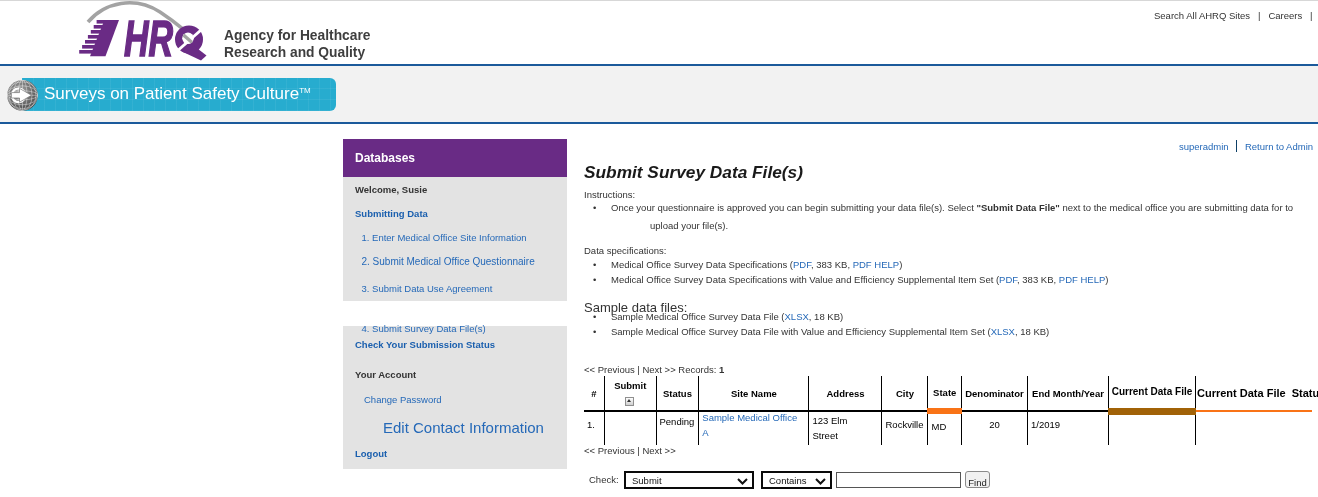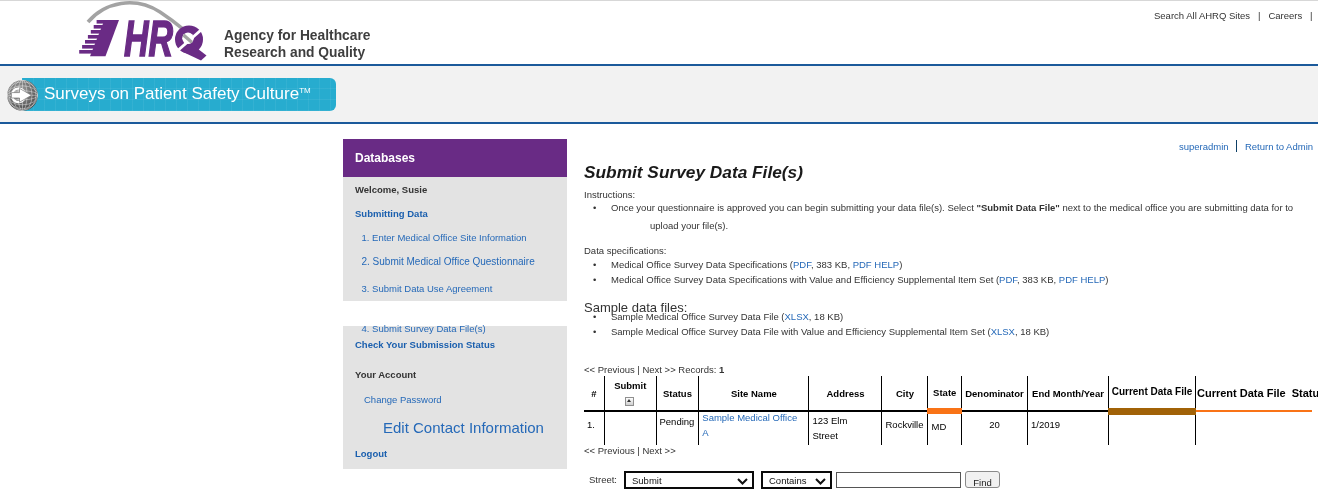--- a/index.html
+++ b/index.html
@@ -178,29 +178,29 @@
     <td style="border-right:1.5px solid #000;padding:6.5px 3px 0;vertical-align:top;text-align:center;">20</td>
     <td style="border-right:1.5px solid #000;padding:6.5px 3px 0;vertical-align:top;">1/2019</td>
     <td style="border-right:1.5px solid #000;padding:0 3px;vertical-align:top;"></td>
     <td></td>
   </tr>
 </tbody>
   </table>
 
 <div class="abs" style="left:584px;top:445.1px;font-size:9.5px;color:#333;">&lt;&lt; Previous | Next &gt;&gt;</div>
 
-<div class="abs dk" style="left:589px;top:474px;font-size:9.5px;">Street:</div>
+<div class="abs dk" style="left:589px;top:474px;font-size:9.5px;">Check:</div>
 <div class="abs" style="left:624px;top:471px;width:130px;height:18px;border:2px solid #0a0a0a;box-sizing:border-box;background:#fff;">
   <span style="position:absolute;left:6px;top:2px;font-size:9.5px;color:#111;">Submit</span>
   <svg style="position:absolute;right:4px;top:5px;" width="11" height="7" viewBox="0 0 11 7">
       <path d="M1 1 L5.5 5.5 L10 1" stroke="#111" stroke-width="2" fill="none"></path>
     </svg>
 </div>
 <div class="abs" style="left:761px;top:471px;width:71px;height:18px;border:2px solid #0a0a0a;box-sizing:border-box;background:#fff;">
   <span style="position:absolute;left:6px;top:2px;font-size:9.5px;color:#111;">Contains</span>
   <svg style="position:absolute;right:4px;top:5px;" width="11" height="7" viewBox="0 0 11 7">
       <path d="M1 1 L5.5 5.5 L10 1" stroke="#111" stroke-width="2" fill="none"></path>
     </svg>
 </div>
 <div class="abs" style="left:836px;top:472px;width:125px;height:15.5px;border:1px solid #555;box-sizing:border-box;background:#fff;"></div>
-<div class="abs" style="left:965px;top:471px;width:35px;height:17px;border:1px solid #8a8a8a;border-radius:3px;box-sizing:border-box;background:#f1f1f1;text-align:center;">
+<div class="abs" style="left:965px;top:471px;width:25px;height:17px;border:1px solid #8a8a8a;border-radius:3px;box-sizing:border-box;background:#f1f1f1;text-align:center;">
   <span style="font-size:9.5px;color:#222;line-height:15px;">Find</span>
 </div>
 
 </body></html>

